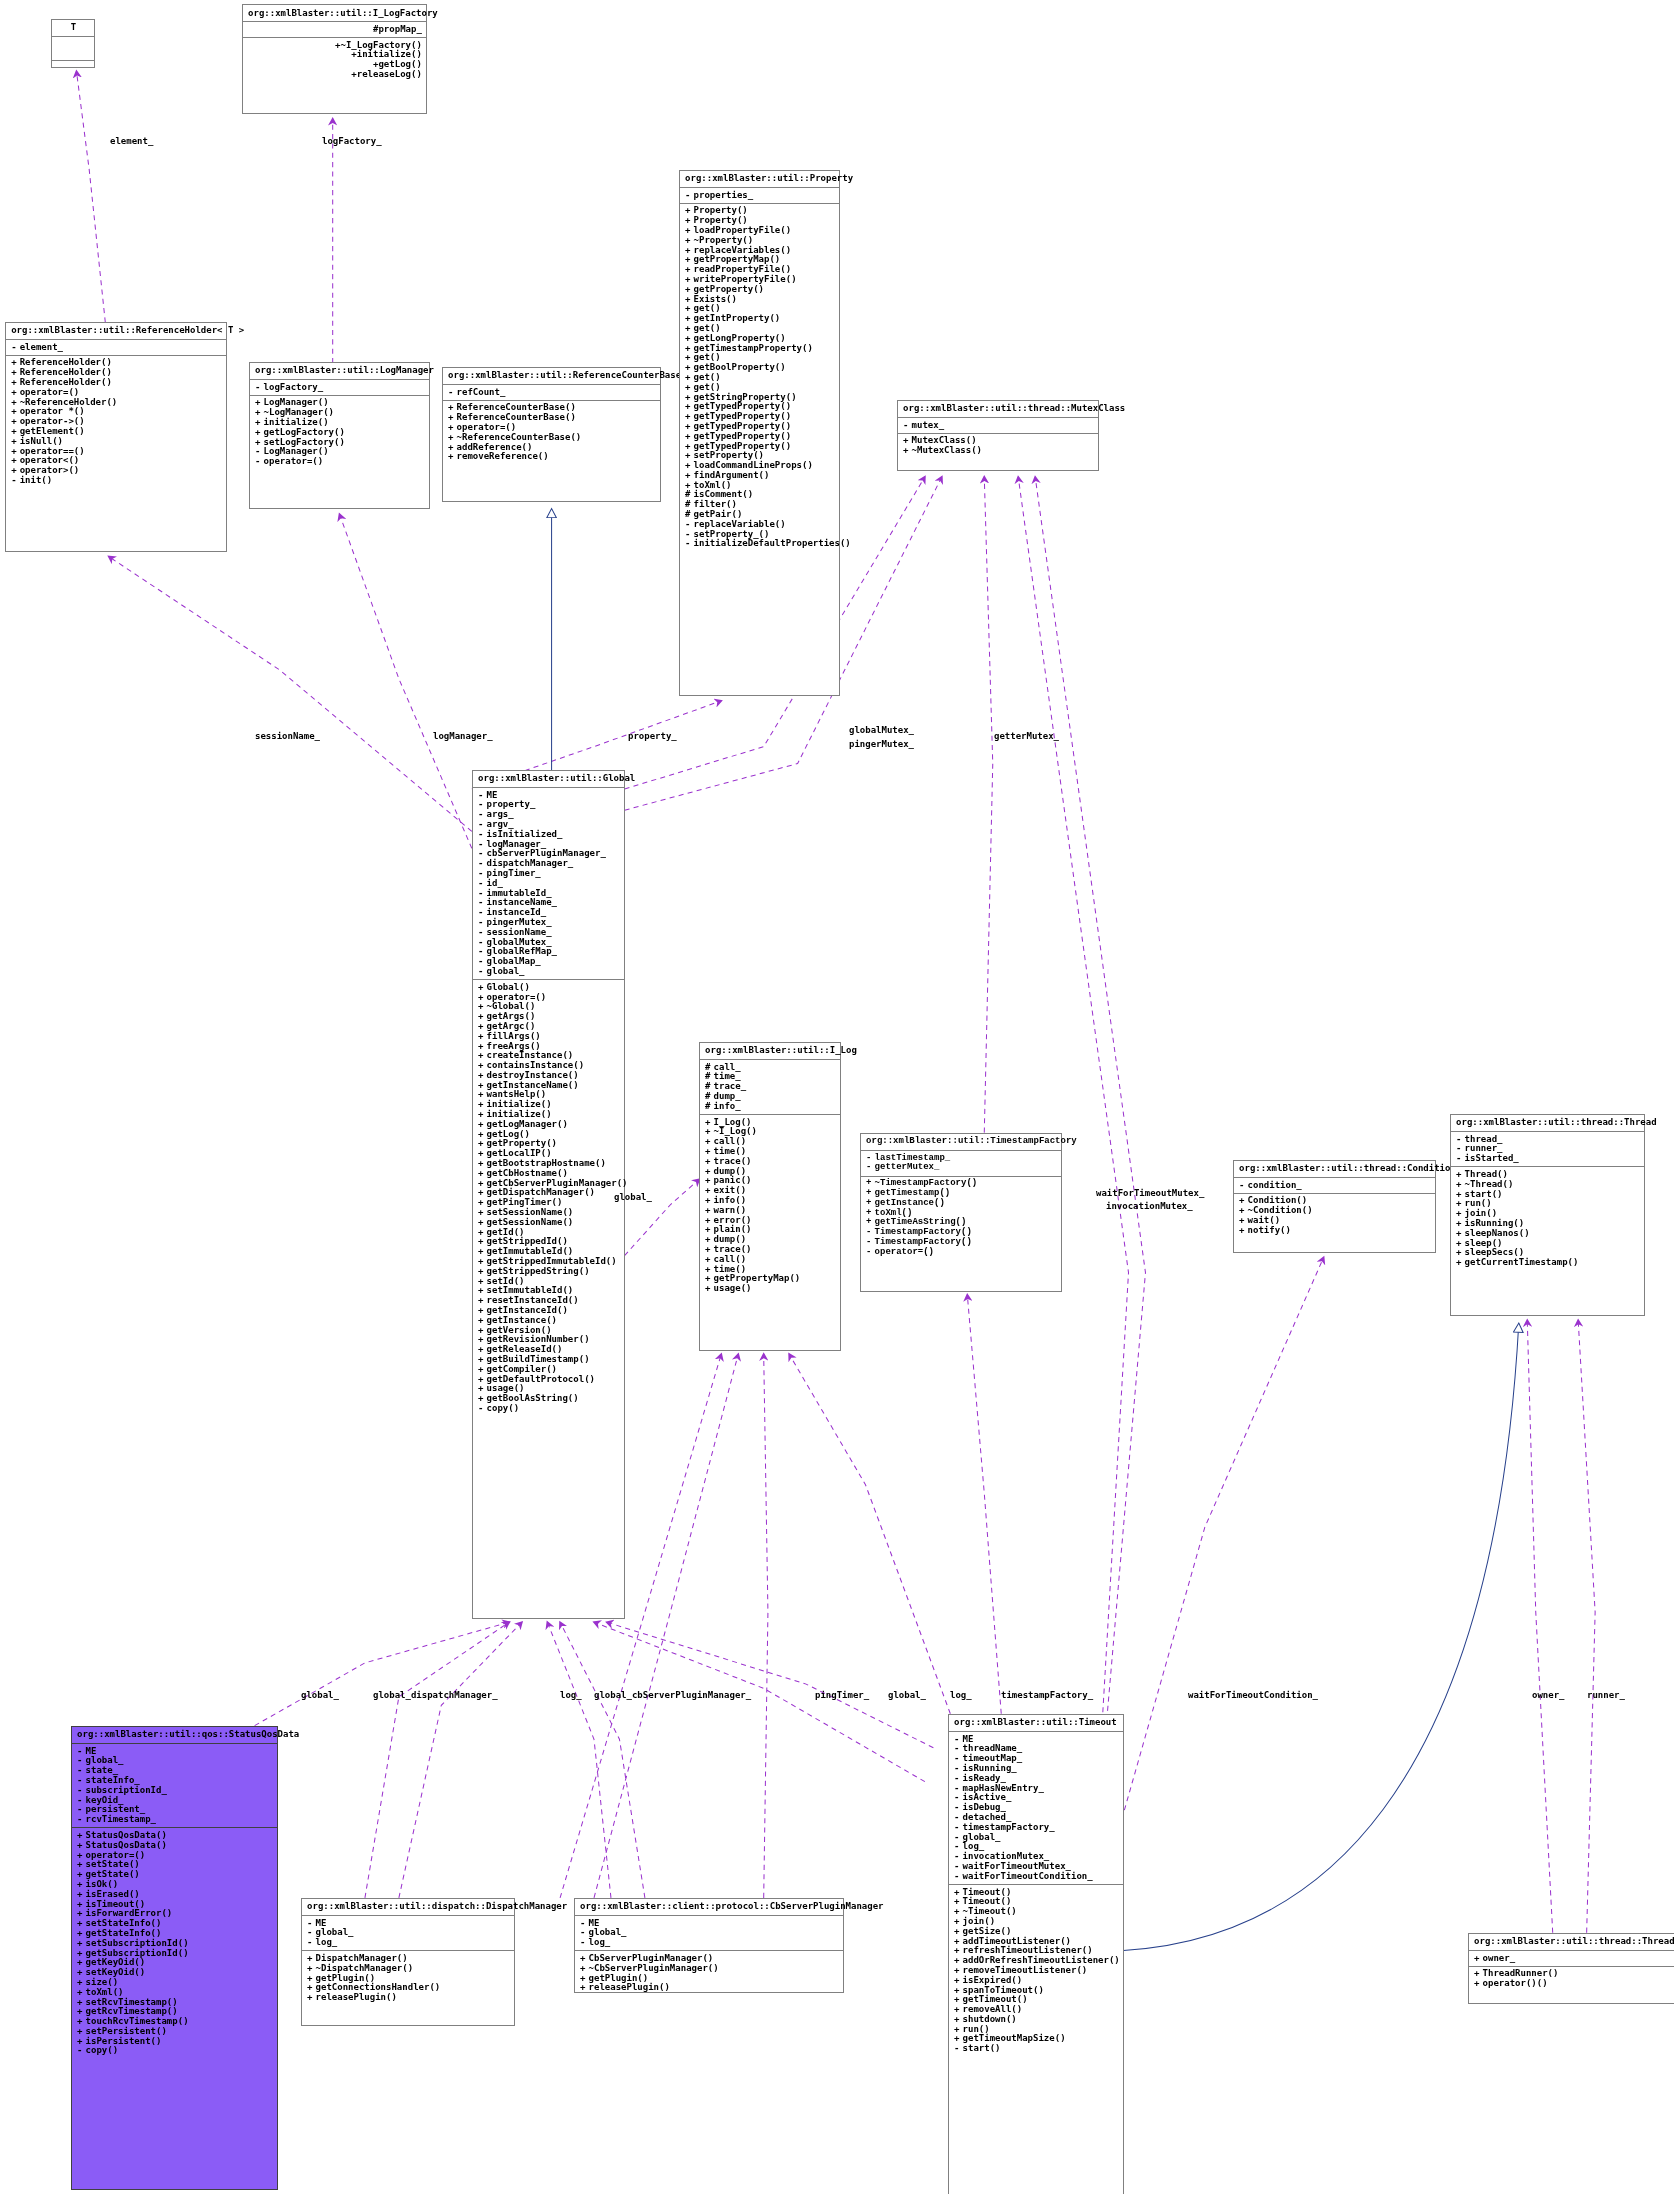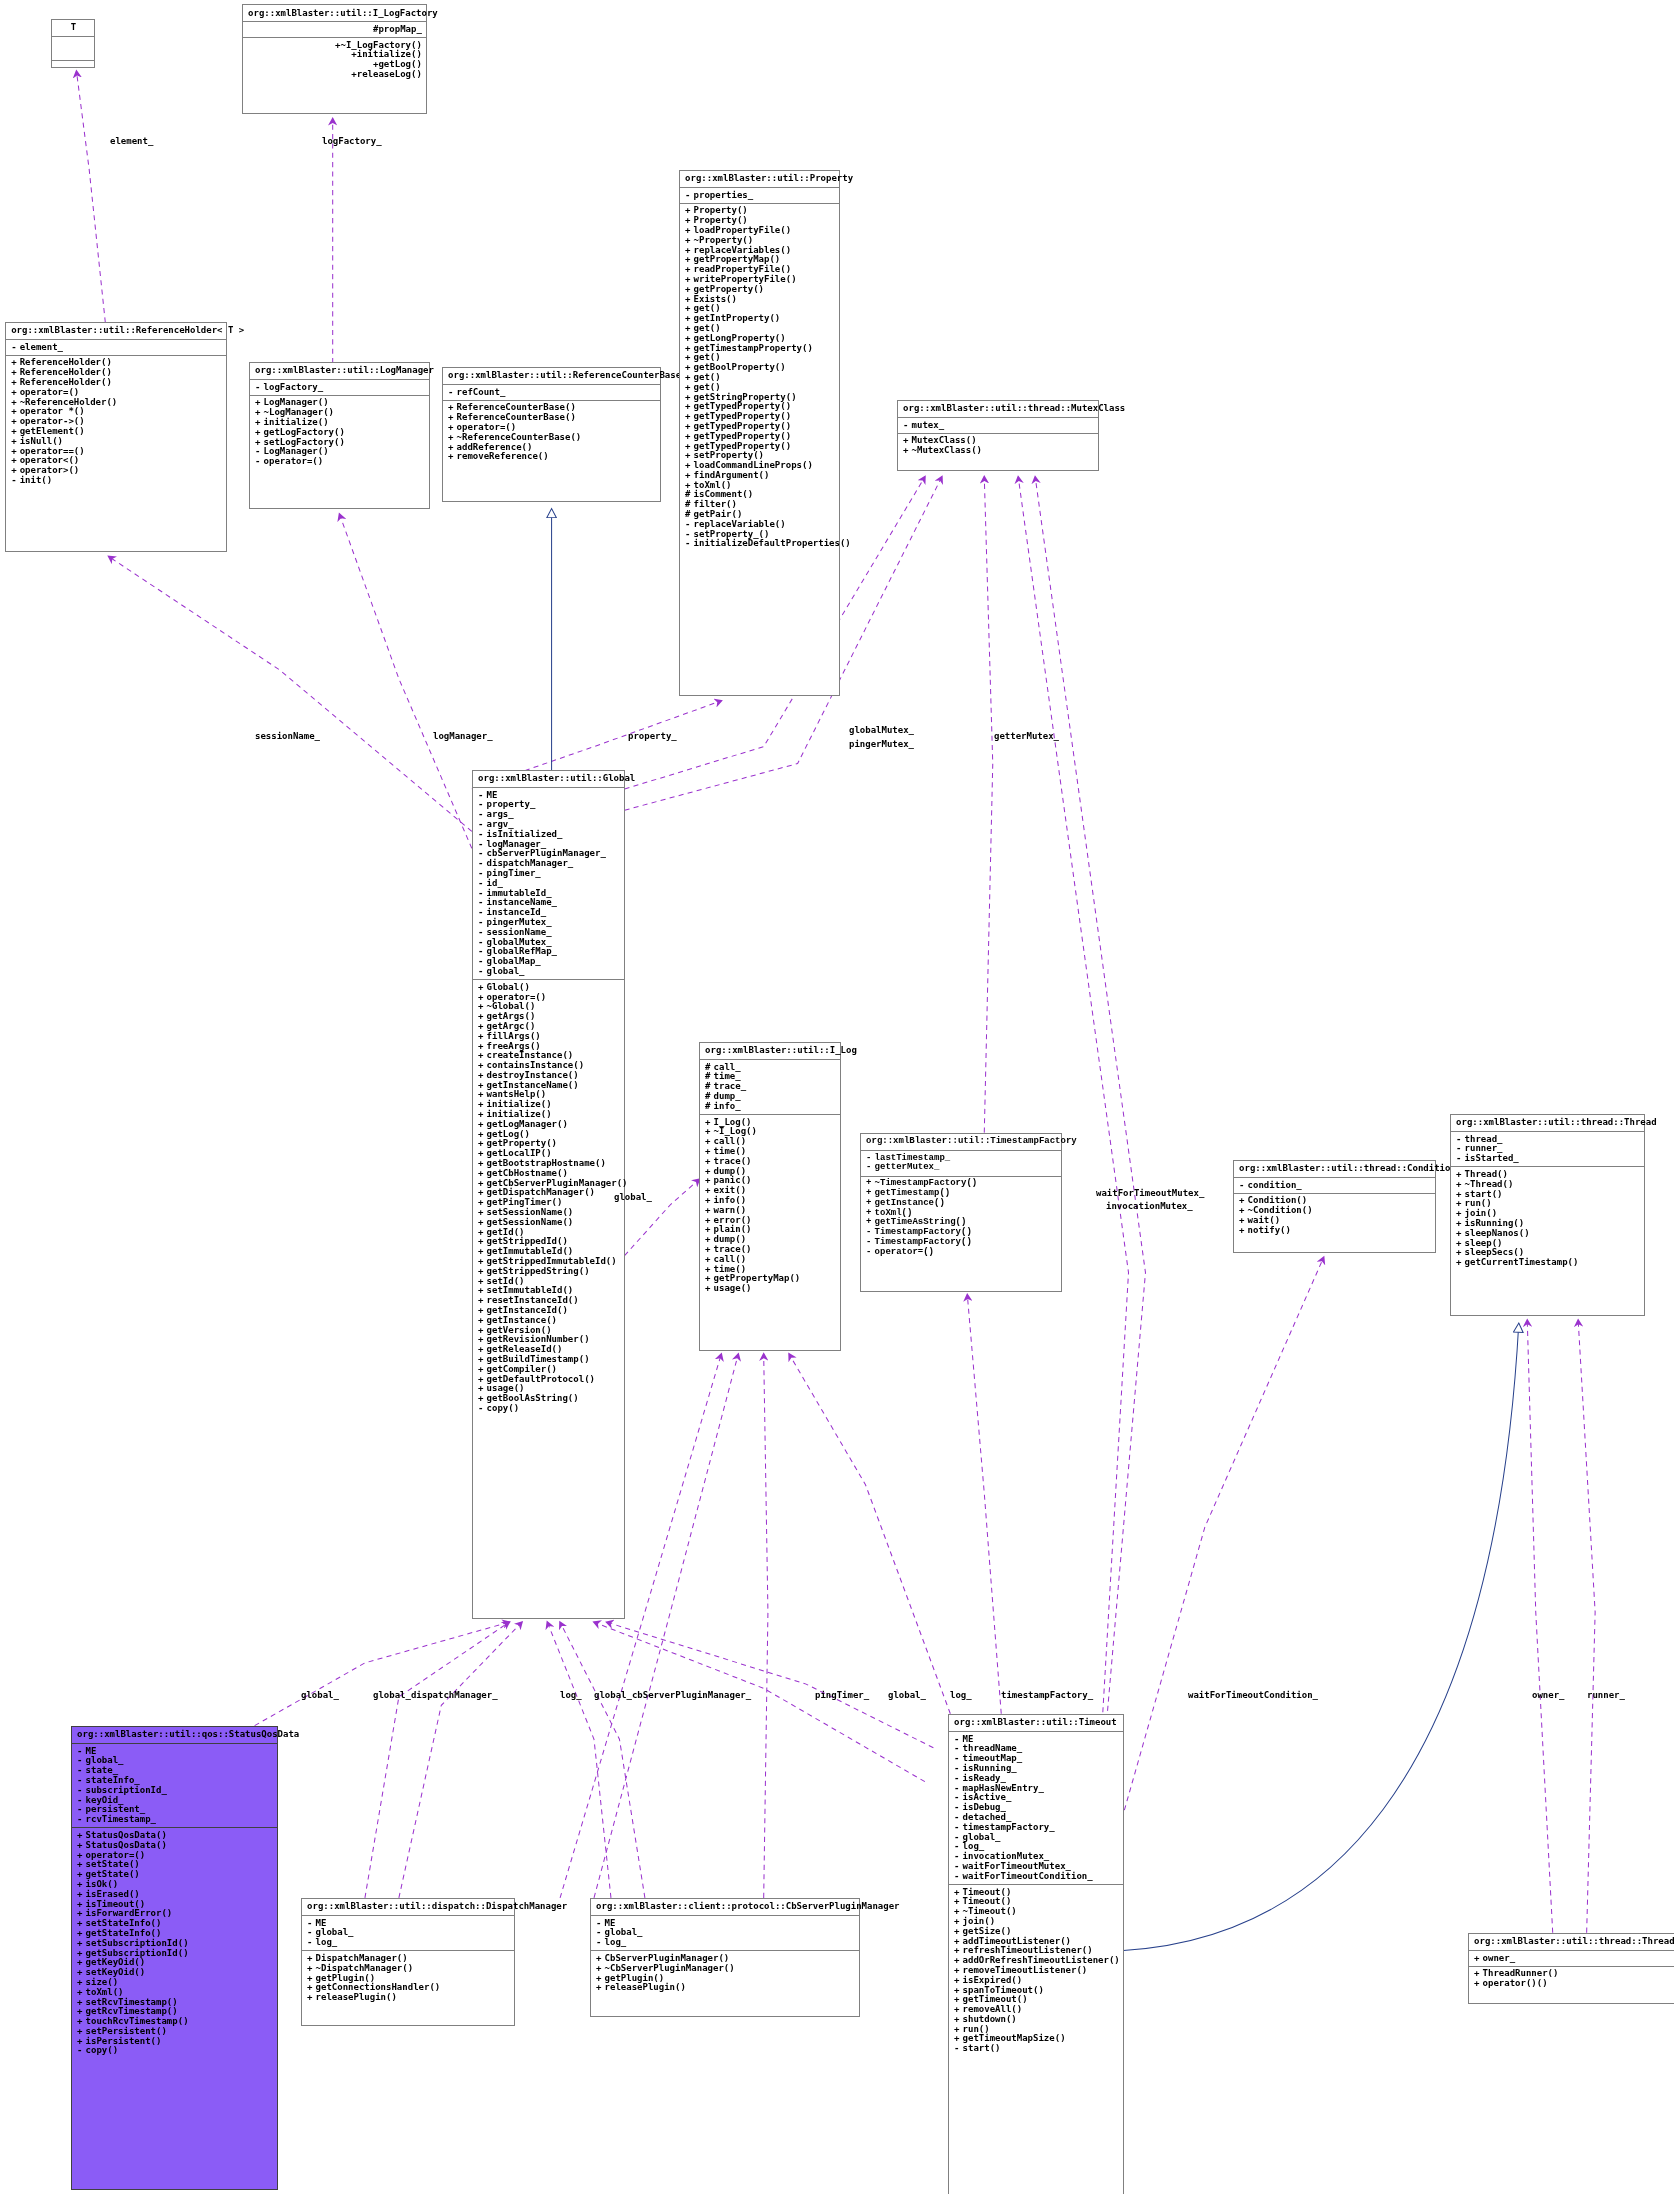--- a/index.html
+++ b/index.html
@@ -451,21 +451,21 @@
         <div class="row"><span class="vis">-</span><span>log_</span></div>
       </div>
       <div class="sec">
         <div class="row"><span class="vis">+</span><span>DispatchManager()</span></div>
         <div class="row"><span class="vis">+</span><span>~DispatchManager()</span></div>
         <div class="row"><span class="vis">+</span><span>getPlugin()</span></div>
         <div class="row"><span class="vis">+</span><span>getConnectionsHandler()</span></div>
         <div class="row"><span class="vis">+</span><span>releasePlugin()</span></div>
       </div>
     </div>
-    <div class="node plain" style="left: 574px; top: 1898px; width: 270px; height: 119px; margin-left: 16px;">
+    <div class="node plain" style="left: 574px; top: 1898px; width: 270px; height: 95px;">
       <div class="title">org::xmlBlaster::client::protocol::CbServerPluginManager</div>
       <div class="sec">
         <div class="row"><span class="vis">-</span><span>ME</span></div>
         <div class="row"><span class="vis">-</span><span>global_</span></div>
         <div class="row"><span class="vis">-</span><span>log_</span></div>
       </div>
       <div class="sec">
         <div class="row"><span class="vis">+</span><span>CbServerPluginManager()</span></div>
         <div class="row"><span class="vis">+</span><span>~CbServerPluginManager()</span></div>
         <div class="row"><span class="vis">+</span><span>getPlugin()</span></div>

